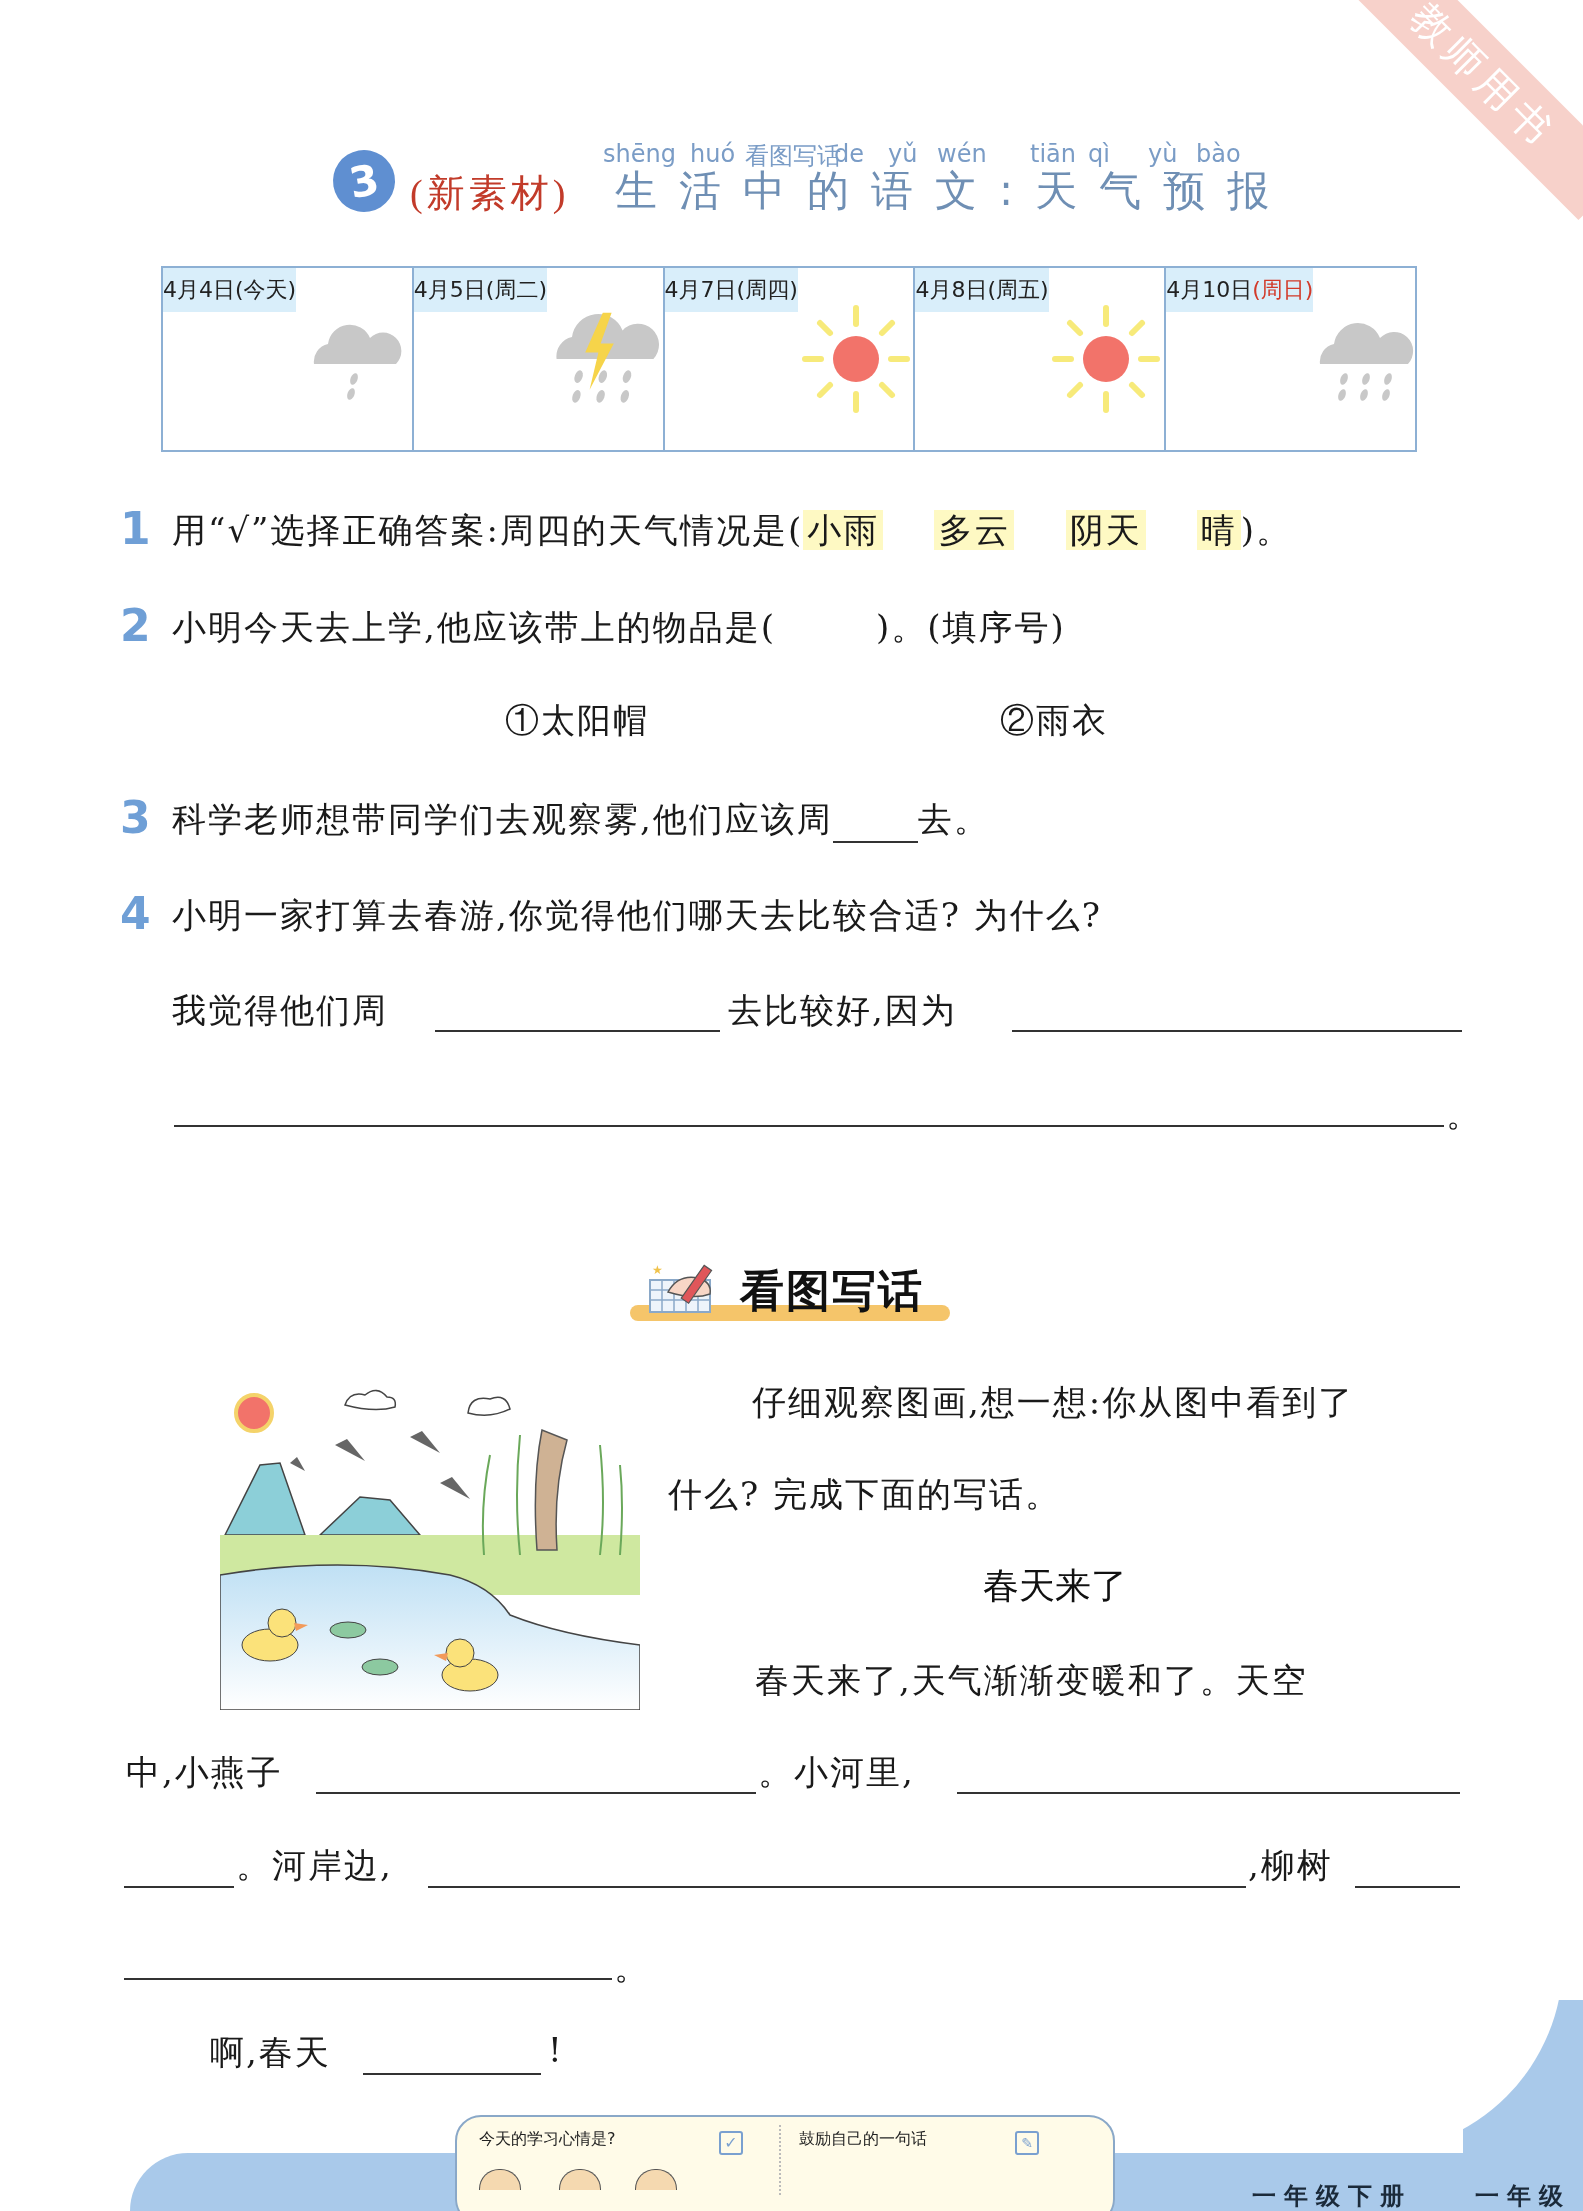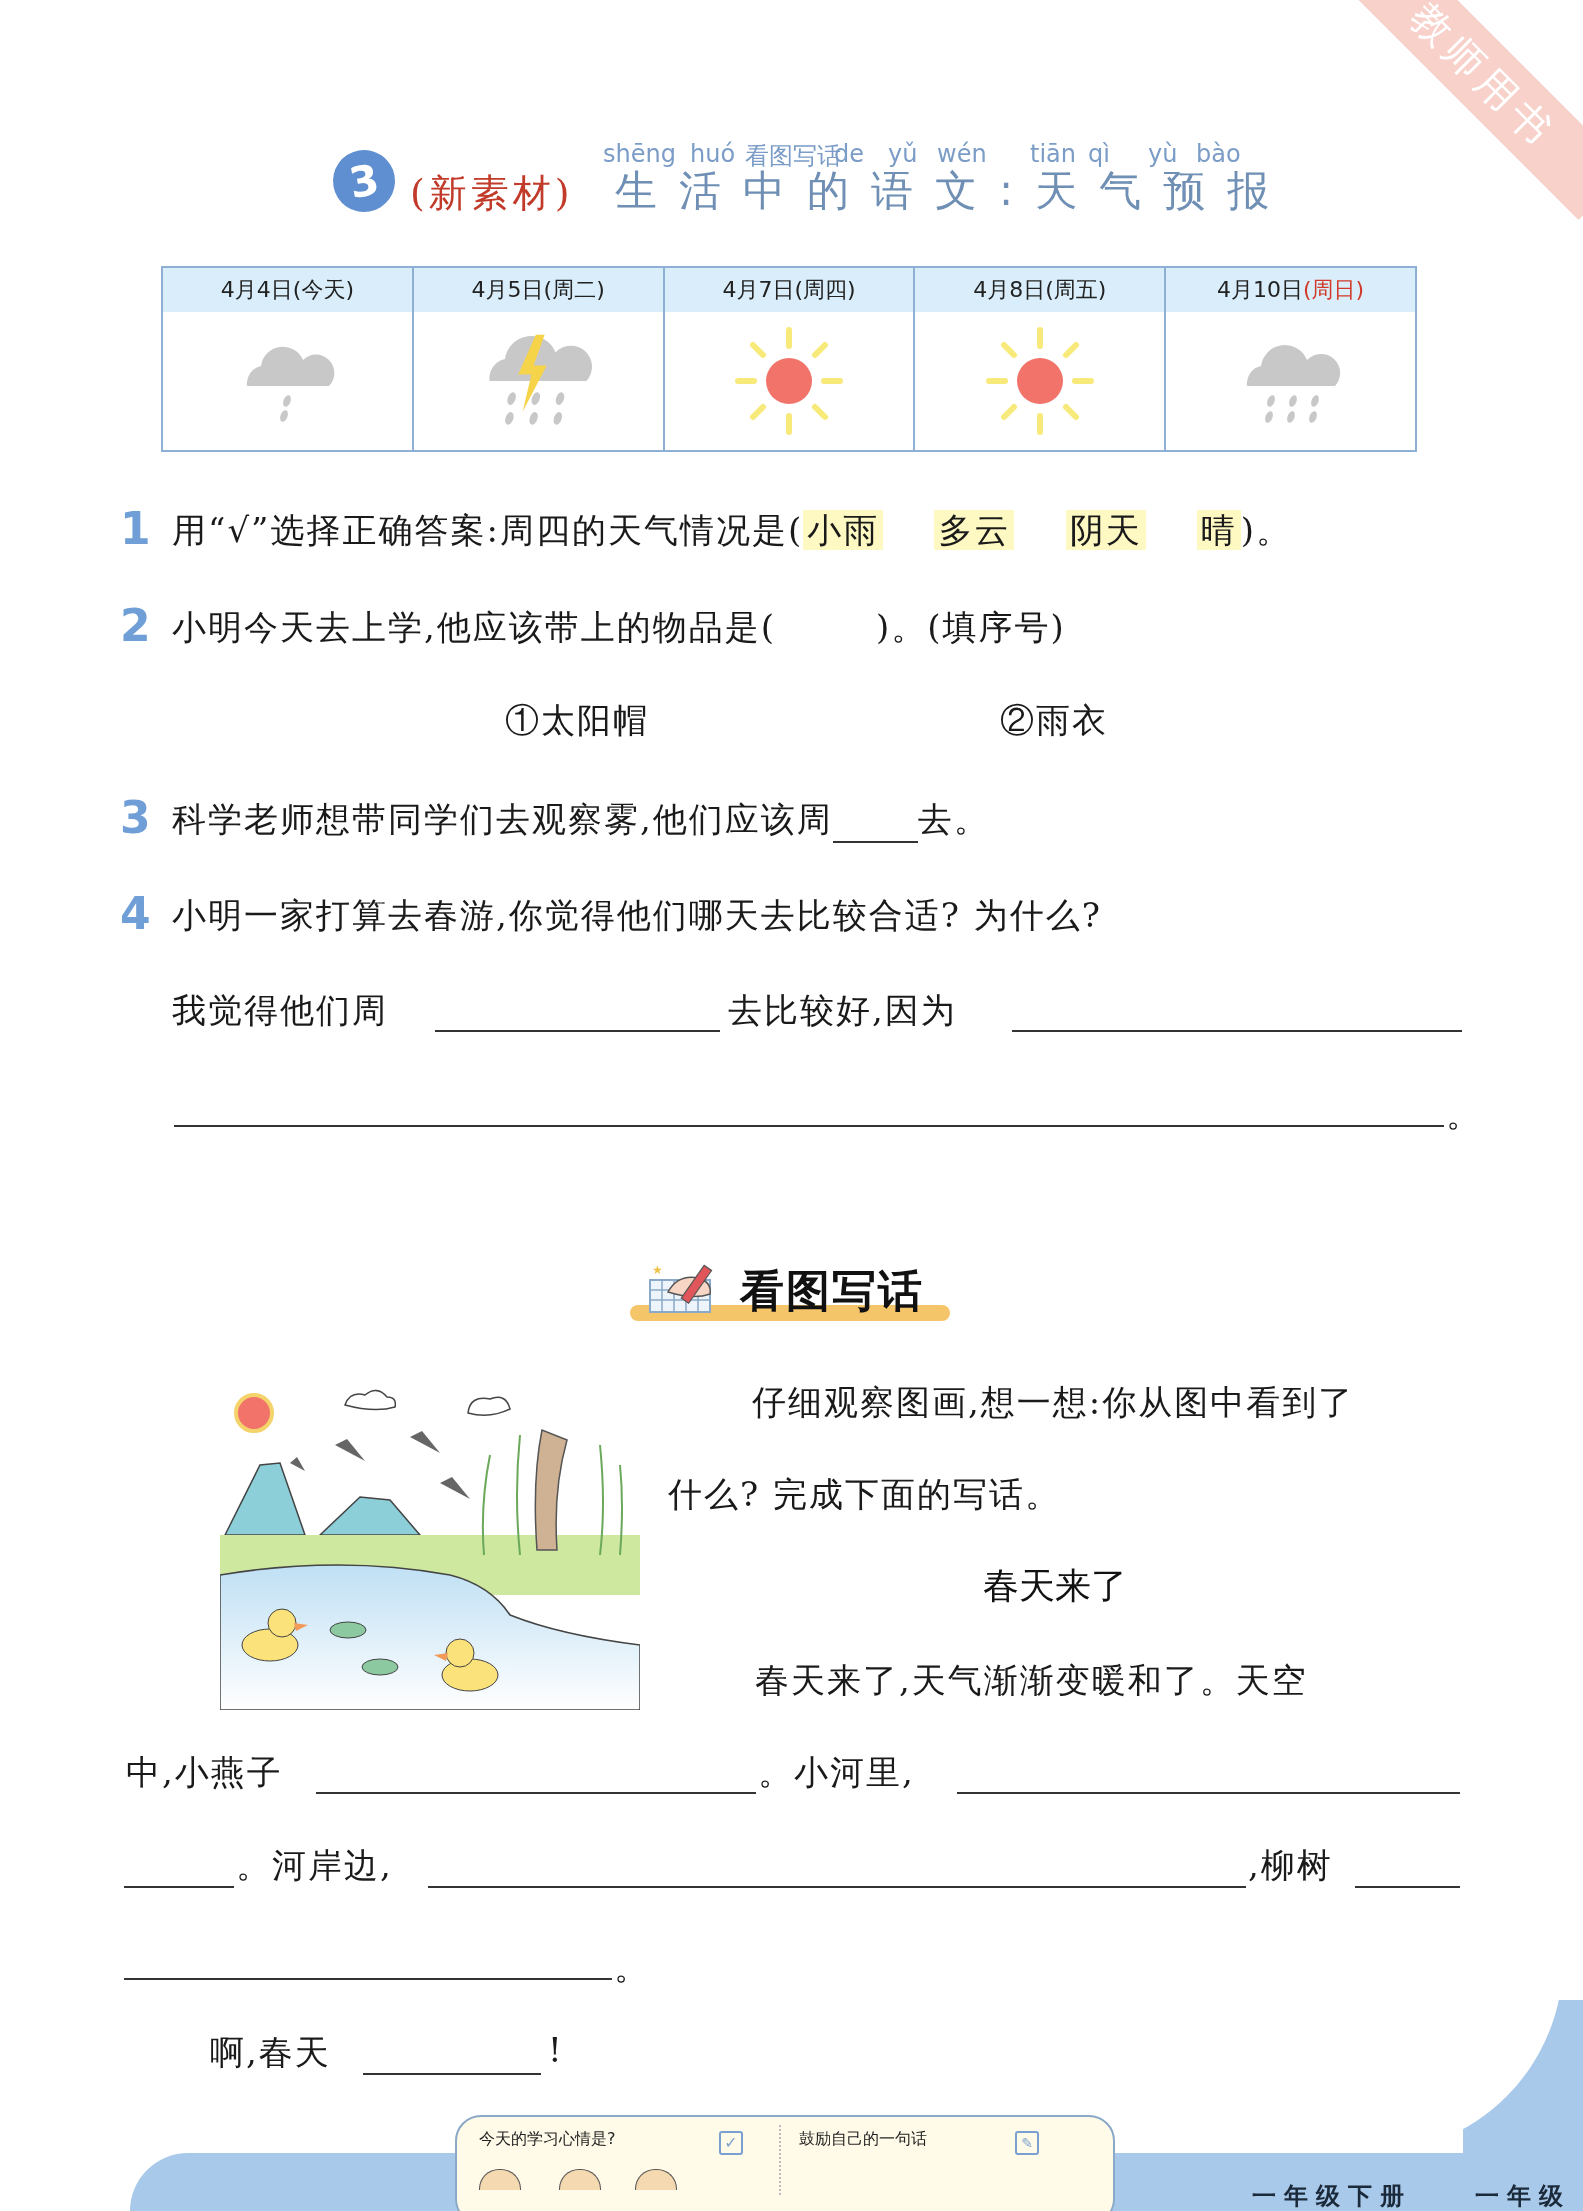--- a/index.html
+++ b/index.html
@@ -11,28 +11,28 @@
   .ribbon { position:absolute; right:-70px; top:40px; width:340px; height:70px;
             background:#f6c9c1; transform:rotate(45deg); transform-origin:center;
             display:flex; align-items:center; justify-content:center;
             color:#fff; font-family:"DejaVu Sans",sans-serif; font-size:40px; letter-spacing:6px; opacity:.85; }
 
   
   .title-badge { left:333px; top:150px; width:62px; height:62px; border-radius:50%;
                  background:#5f8fd1; color:#fff; font-family:"DejaVu Sans",sans-serif;
                  font-weight:bold; font-size:42px; display:flex; align-items:center; justify-content:center;
                  transform:rotate(-10deg); }
-  .title-new { left:410px; top:168px; font-size:38px; color:#c23b2a; letter-spacing:4px; }
+  .title-new { left:410px; top:168px; font-size:38px; color:#c23b2a; letter-spacing:4px;font-family:Liberation Serif, serif; }
   .title-main { left:615px; top:163px; font-family:"DejaVu Sans",sans-serif; font-size:42px; color:#6f8fb4; letter-spacing:22px; }
   .pinyin { top:140px; font-family:"DejaVu Sans",sans-serif; font-size:24px; color:#7a9cc6; }
 
   
   .wtable { left:161px; top:266px; width:1256px; height:186px; border:2px solid #8db0d4;
             display:flex; box-sizing:border-box; }
-  .wcol { flex:1; border-right:2px solid #8db0d4; display:flex; flex-direction:column;justify-content:space-between; }
+  .wcol { flex:1; border-right:2px solid #8db0d4; display:flex; flex-direction:row;justify-content:space-between; }
   .wcol:last-child { border-right:none; }
   .whead { height:44px; background:#d9eefa; display:flex; align-items:center; justify-content:center;
            font-family:"DejaVu Sans",sans-serif; font-size:22px; color:#222; white-space:nowrap; }
   .whead .wk-red { color:#d23a2a; }
   .wbody { flex:1; display:flex; align-items:center; justify-content:center; }
 
   
   .qnum { font-family:"DejaVu Sans",sans-serif; font-weight:bold; font-size:44px; color:#6f9fd6; }
   .qtext { font-size:34px; color:#1a1a1a; white-space:nowrap; letter-spacing:2px; }
   .opt { background:#fef9c3; padding:0 4px; }

